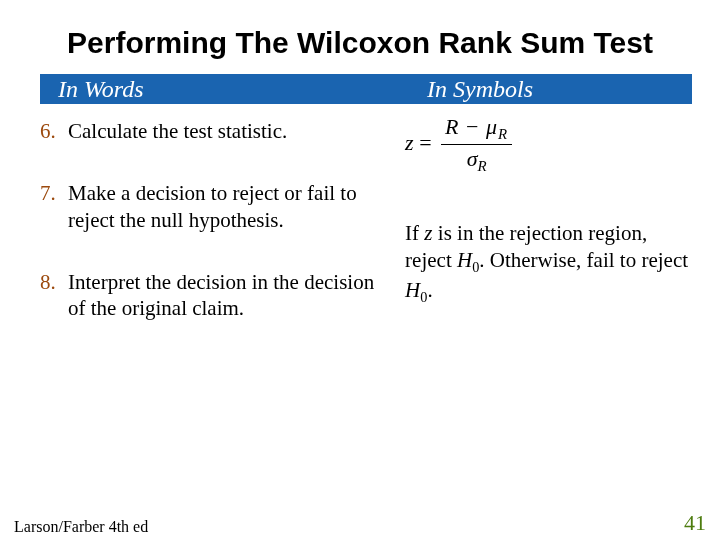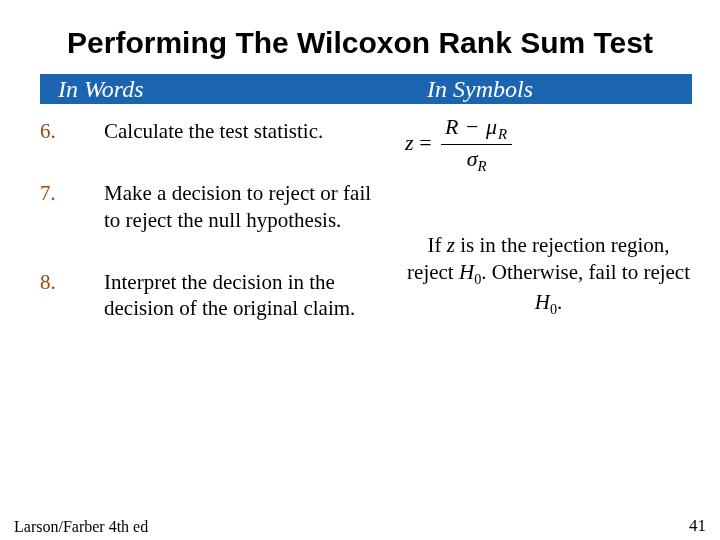--- a/index.html
+++ b/index.html
@@ -66,21 +66,20 @@
     font-size: 21px;
     margin-bottom: 36px;
     line-height: 1.25;
   }
   ol.steps li .num {
     flex: 0 0 28px;
     color: #9c4a0e;
   }
   ol.steps li .txt {
     flex: 1;
-    margin-left: 36px;
   }
   .formula {
     font-family: "Times New Roman", Times, serif;
     font-style: italic;
     font-size: 22px;
     margin-top: -4px;
   }
   .frac {
     display: inline-block;
     vertical-align: middle;
@@ -99,41 +98,40 @@
   }
   .sub {
     font-size: 0.68em;
     vertical-align: sub;
     font-style: italic;
   }
   .ital { font-style: italic; }
   .notital { font-style: normal; }
   .mu { font-style: italic; }
   .symbols-row2 {
-    margin-top: 56px;
+    margin-top: 44px;
     line-height: 1.3;
-    text-align: center;
   }
   .footer {
     position: absolute;
     bottom: 4px;
     left: 14px;
     right: 14px;
     display: flex;
     justify-content: space-between;
     align-items: flex-end;
     font-family: "Times New Roman", Times, serif;
   }
   .footer .src {
     font-size: 16px;
     color: #000;
   }
   .footer .page {
-    font-size: 17px;
-    color: #000000;
+    font-size: 22px;
+    color: #4d7c0f;
     margin-left: 36px;
   }
 </style>
 </head>
 <body>
 
 <div class="slide">
 
   <div class="title">Performing The Wilcoxon Rank Sum Test</div>
 

